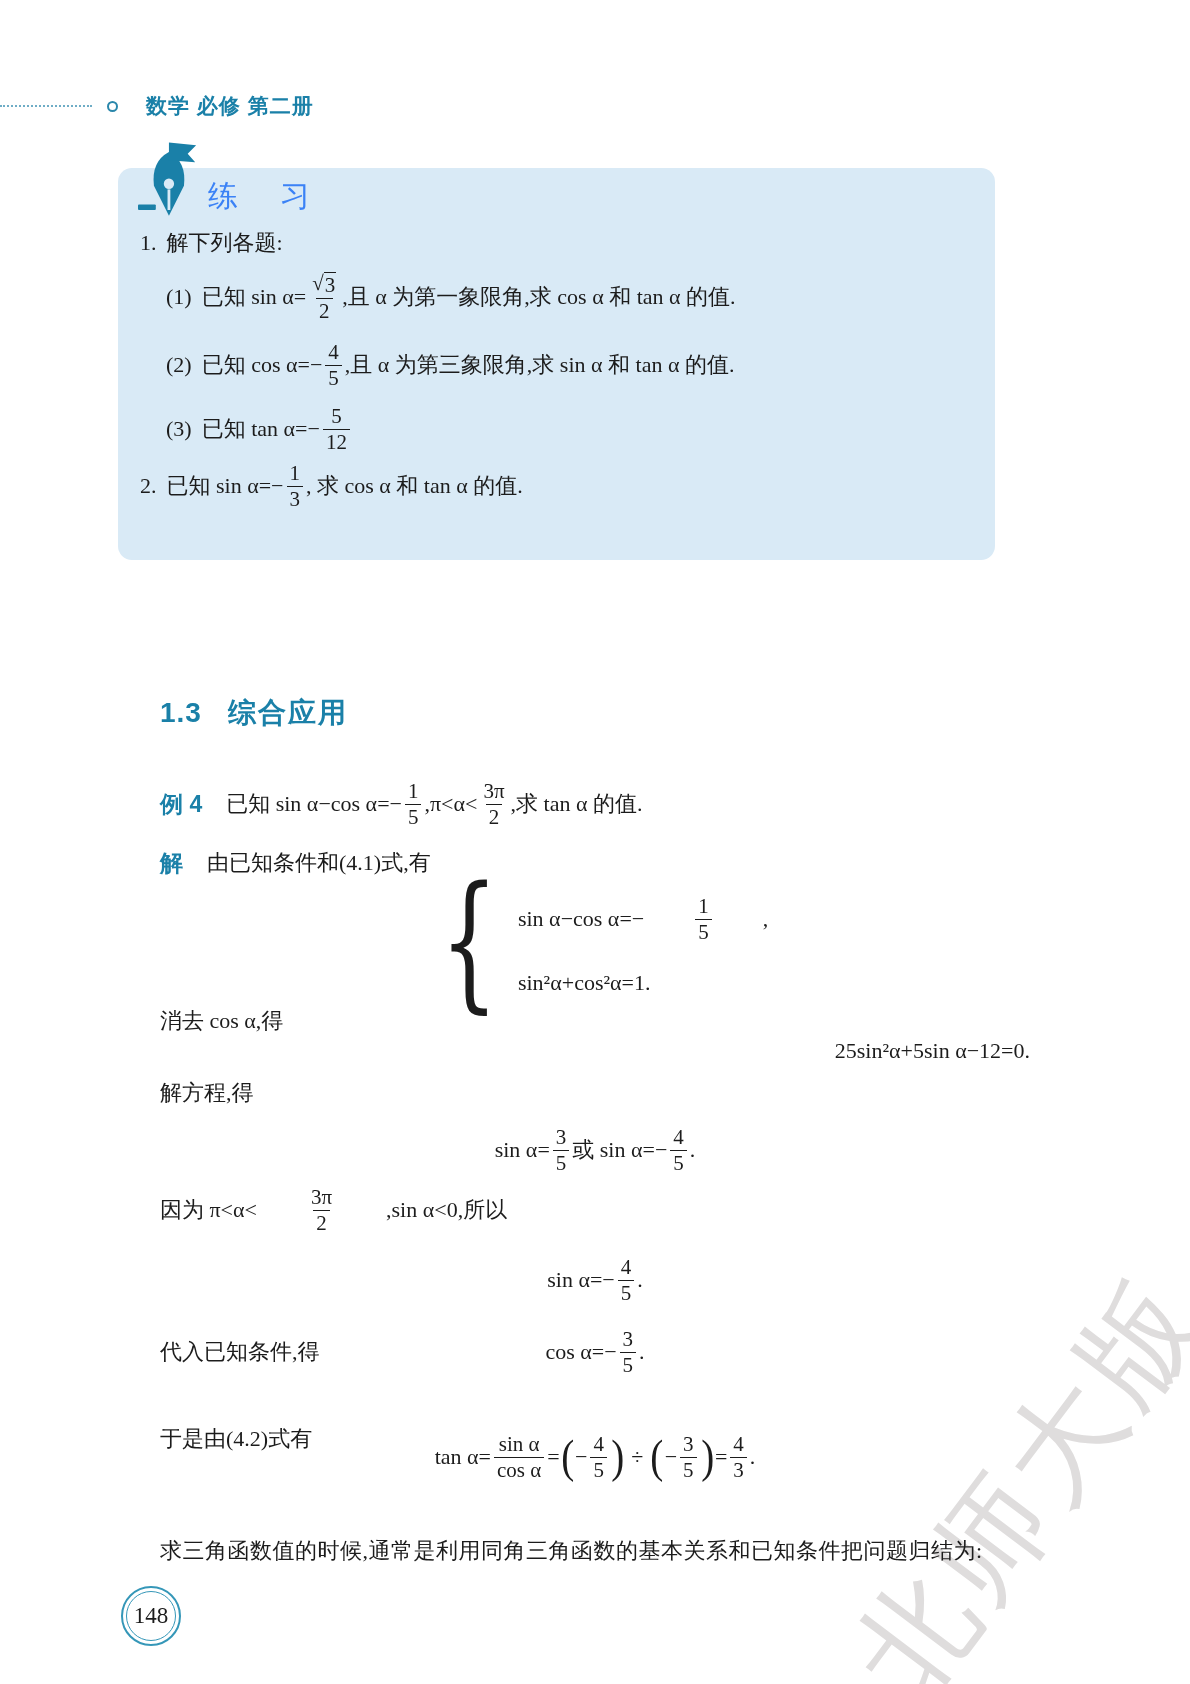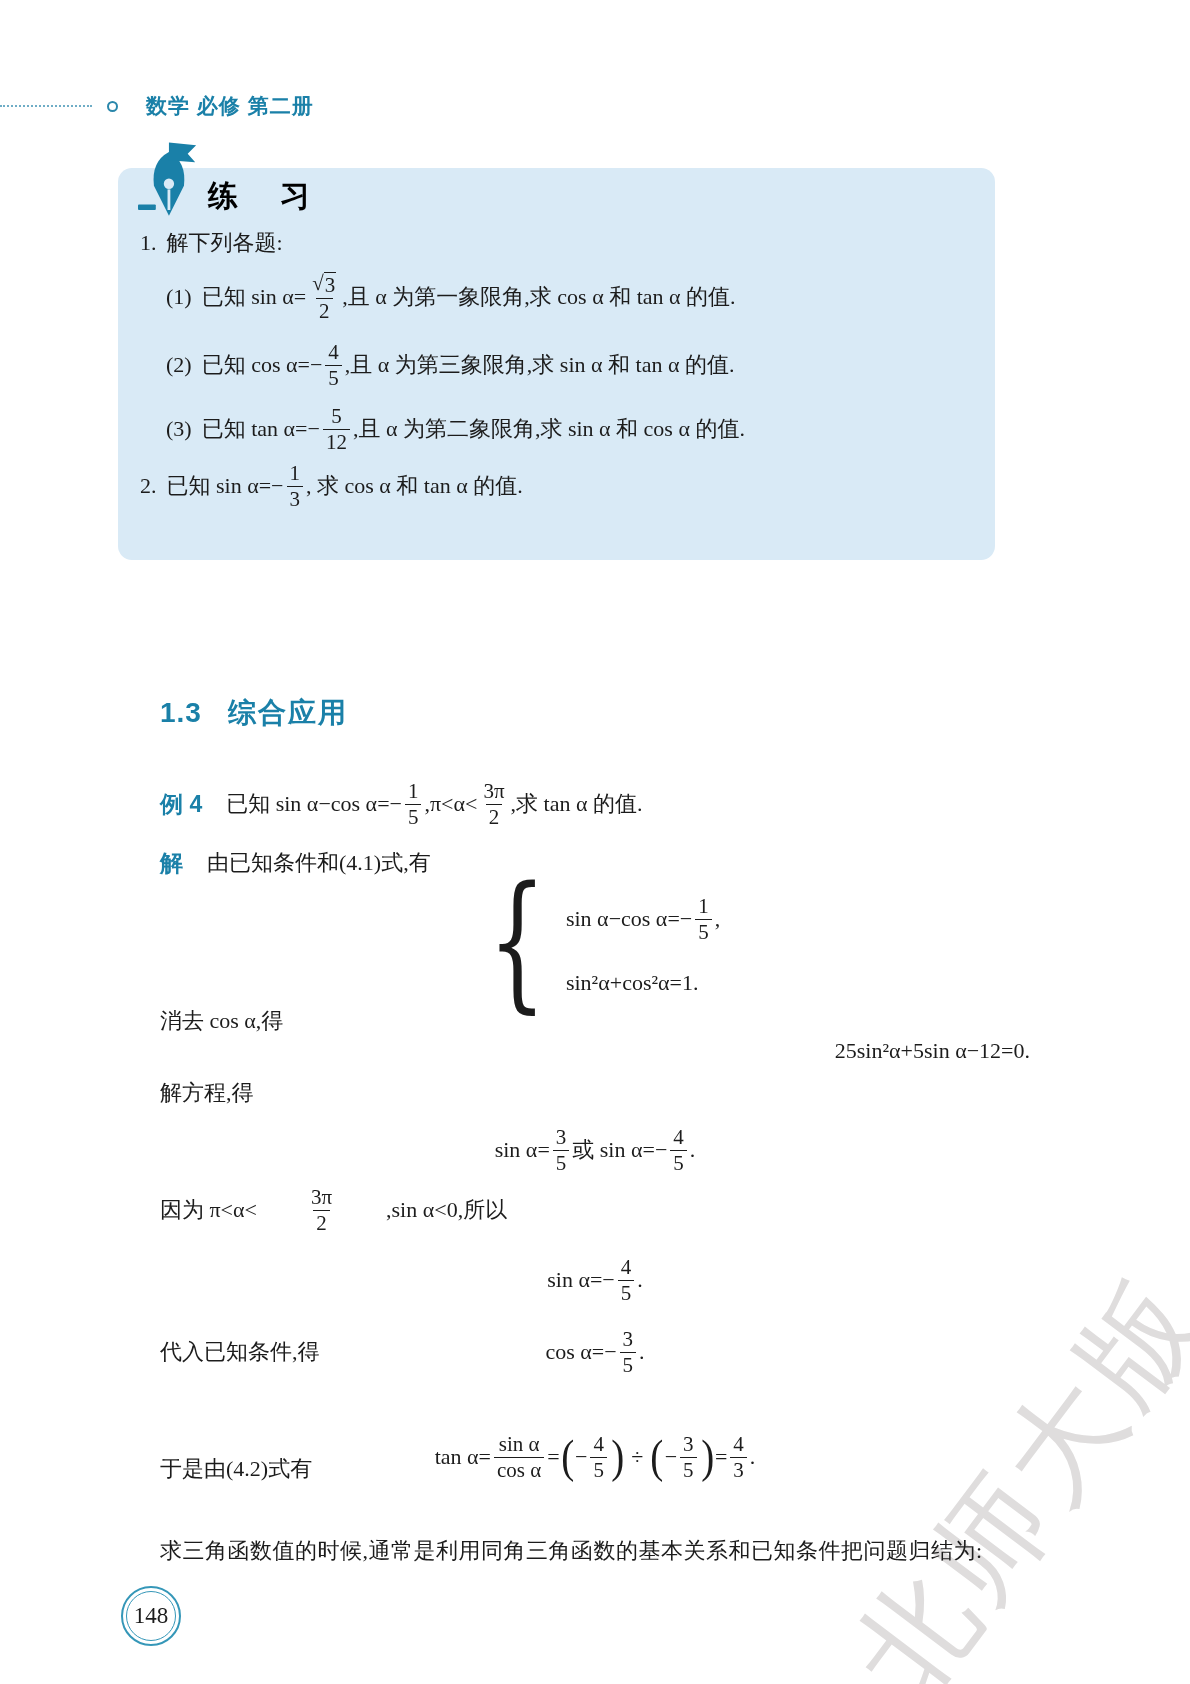--- a/index.html
+++ b/index.html
@@ -26,21 +26,21 @@
   .htitle { margin-left:16px; color:#1a80a8; font-weight:bold; font-size:21px; letter-spacing:1px; }
 
   
   .pbox {
     position:absolute; left:118px; top:168px; width:877px; height:392px;
     background:#d9eaf6; border-radius:14px; z-index:1;
   }
   .pen-icon { position:absolute; left:138px; top:142px; z-index:3; }
   .ptitle {
     position:absolute; left:208px; top:176px; z-index:3;
-    color:#000000; font-size:30px; font-weight:bold; letter-spacing:6px;
+    color:#3b82f6; font-size:30px; font-weight:normal; letter-spacing:6px;
   }
   .pline { position:absolute; font-size:22px; line-height:30px; white-space:nowrap; }
   .pflex { display:flex; align-items:center; }
   .pnum  { margin-right:10px; }
   .pl1   { top:60px;  left:22px; }
   .pls1  { top:92px;  left:48px; height:74px; }
   .pls2  { top:160px; left:48px; height:74px; }
   .pls3  { top:224px; left:48px; height:74px; }
   .pl2   { top:286px; left:22px; height:64px; }
   .pl3   { top:352px; left:22px; }
@@ -61,30 +61,30 @@
   .mcenter { display:flex; align-items:center; justify-content:center; }
   .accent { color:#1a80a8; font-weight:bold; }
   .sec-title { position:absolute; left:160px; top:694px; z-index:1; color:#1a80a8; font-weight:bold; font-size:28px; letter-spacing:2px; }
   .sec-title .secno { margin-right:26px; letter-spacing:1px; }
 
   .r-ex4 { top:770px; height:68px; }
   .exlabel { font-size:23px; margin-right:24px; flex:0 0 auto; }
   .r-jie { top:846px; height:34px; }
   .r-sys { top:872px; height:140px; }
   .sys-lines { display:flex; flex-direction:column; gap:16px; align-items:flex-start; }
-  .sys-l1 { display:flex; align-items:center; height:66px; }
+  .sys-l1 { display:flex; align-items:center; height:66px;gap:48px; }
   .r-st1 { top:1006px; }
   .r-eq1 { top:1036px; text-align:right; }
   .r-st2 { top:1078px; }
   .r-eq2 { top:1116px; height:68px; }
   .r-st3 { top:1176px; height:68px;gap:48px; }
   .r-eq3 { top:1246px; height:68px; }
   .r-s4  { top:1318px; height:68px; position:absolute; }
   .side-label { position:absolute; left:0; top:50%; transform:translateY(-50%); }
-  .r-st5 { top:1454px; }
+  .r-st5 { top:1424px; }
   .r-eq5 { top:1412px; height:90px; }
   .r-close { top:1536px; letter-spacing:0.5px; }
 
   
   .pagenum {
     position:absolute; left:121px; top:1586px; width:56px; height:56px;
     border:2.5px solid #3597b8; border-radius:50%;
     display:flex; align-items:center; justify-content:center; z-index:1;
   }
   .pagenum::before { content:""; position:absolute; inset:3px; border:1.5px solid #3597b8; border-radius:50%; }
@@ -130,21 +130,20 @@
     <span>,且 α 为第三象限角,求 sin α 和 tan α 的值.</span>
   </div>
 
   <div class="pline pls3 pflex">
     <span class="pnum">(3)</span>
     <span>已知 tan α=−</span>
     <span class="frac">
       <span class="fn">5</span>
       <span class="fd">12</span>
     </span>
-    <span>,且 α 为第二象限角,求 sin α 和 cos α 的值.</span>
   </div>
 
   <div class="pline pl2 pflex">
     <span class="pnum">2.</span>
     <span>已知 sin α=−</span>
     <span class="frac">
       <span class="fn">1</span>
       <span class="fd">3</span>
     </span>
     <span>, 求 cos α 和 tan α 的值.</span>

